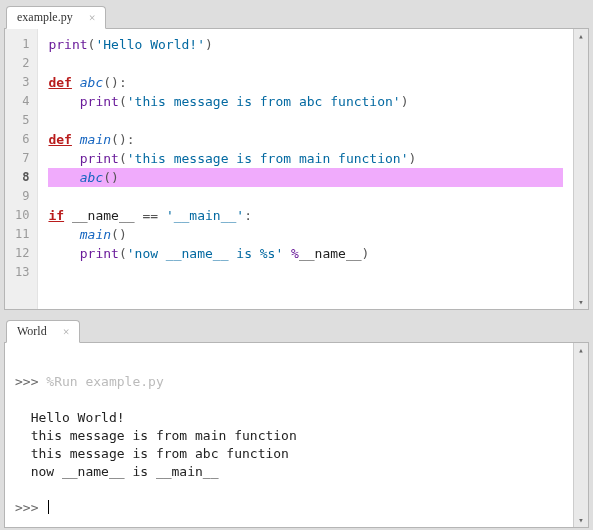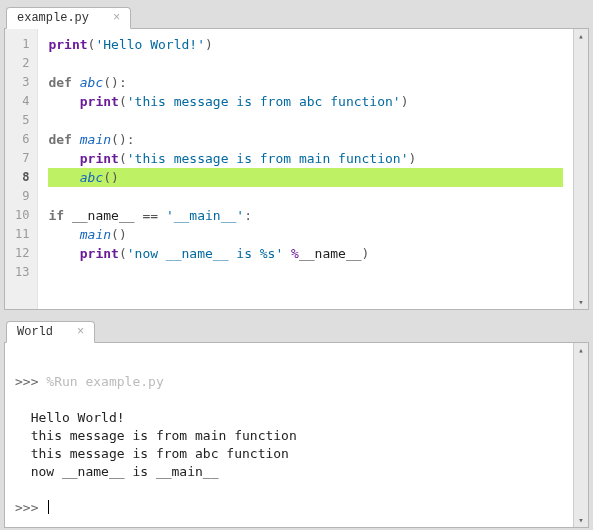--- a/index.html
+++ b/index.html
@@ -24,26 +24,26 @@
     gap: 2px;
     padding-left: 2px;
   }
   .tab {
     background: #fff;
     border: 1px solid #b5b5b5;
     border-bottom: 1px solid #fff;
     border-top-left-radius: 4px;
     border-top-right-radius: 4px;
     padding: 3px 10px 3px 10px;
-    font-family: Liberation Mono, monospace;
+    font-family: Liberation Serif, serif;
     font-size: 12px;
     color: #333;
     display: flex;
     align-items: center;
-    gap: 24px;
+    gap: 16px;
     position: relative;
     top: 1px;
     z-index: 2;
   }
   .tab .close {
     color: #aaa;
     font-size: 12px;
     line-height: 1;
   }
   .editor-frame {
@@ -70,42 +70,42 @@
   }
   .gutter .cur { color: #555; font-weight: bold; }
   .code {
     padding: 6px 10px;
     line-height: 19px;
     white-space: pre;
     flex: 1;
     color: #222;
     overflow: hidden;
   }
-  .code .cur-line { background: #bef264; display: inline-block; min-width: 100%; }
+  .code .cur-line { background: #f0abfc; display: inline-block; min-width: 100%; }
   .scrollbar {
     width: 15px;
     background: #e9e9e9;
     border-left: 1px solid #ccc;
     position: relative;
   }
   .scrollbar .arrow {
     height: 14px;
     text-align: center;
     color: #666;
     font-size: 9px;
     line-height: 14px;
     user-select: none;
   }
   .scrollbar .arrow.up { position: absolute; top: 0; left: 0; right: 0;}
   .scrollbar .arrow.down { position: absolute; bottom: 0; left: 0; right: 0;}
 
   
-  .tk-builtin { color: #6a1b9a; font-weight: bold; }   
+  .tk-builtin { color: #6a1b9a; }   
   .tk-str     { color: #0369a1; }   
-  .tk-kw      { color: #737373; font-weight: bold; } 
+  .tk-kw      { color: #b91c1c; font-weight: bold; text-decoration: underline; } 
   .tk-fn      { color: #1565c0; font-style: italic; }   
   .tk-p       { color: #555; }      
   .tk-dunder  { color: #222; }
   .tk-op      { color: #6a1b9a; }   
 
   .shell-body {
     padding: 12px 8px 6px 10px;
     line-height: 18px;
     white-space: pre;
     flex: 1;

